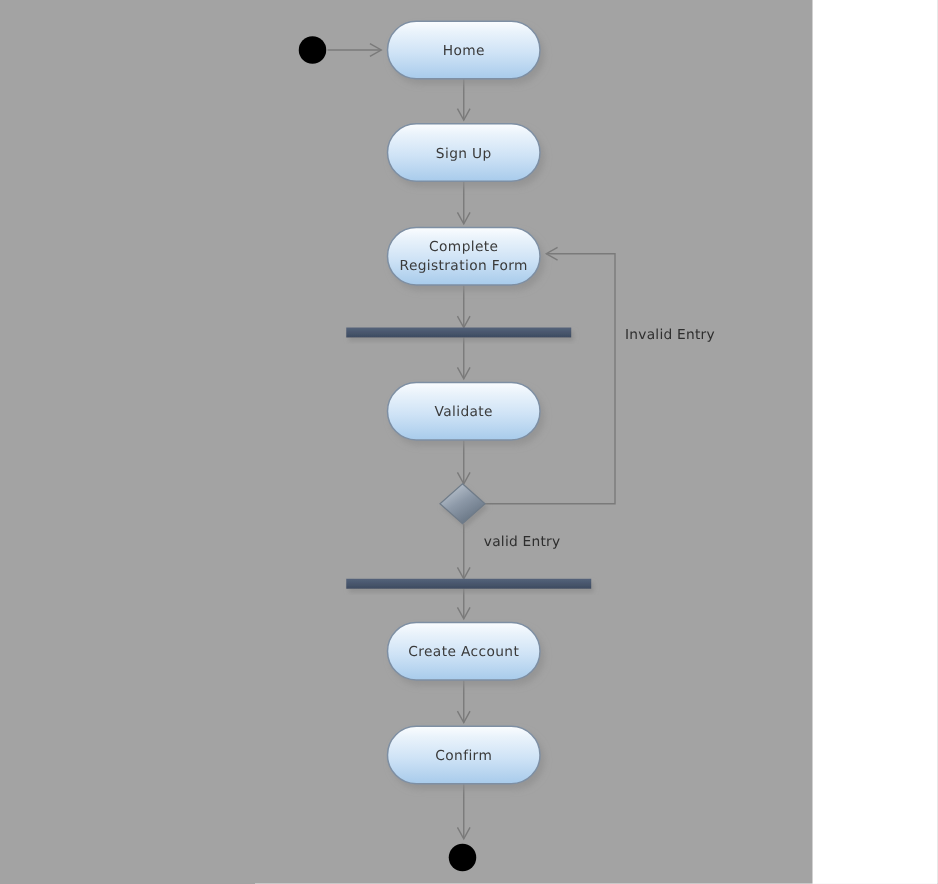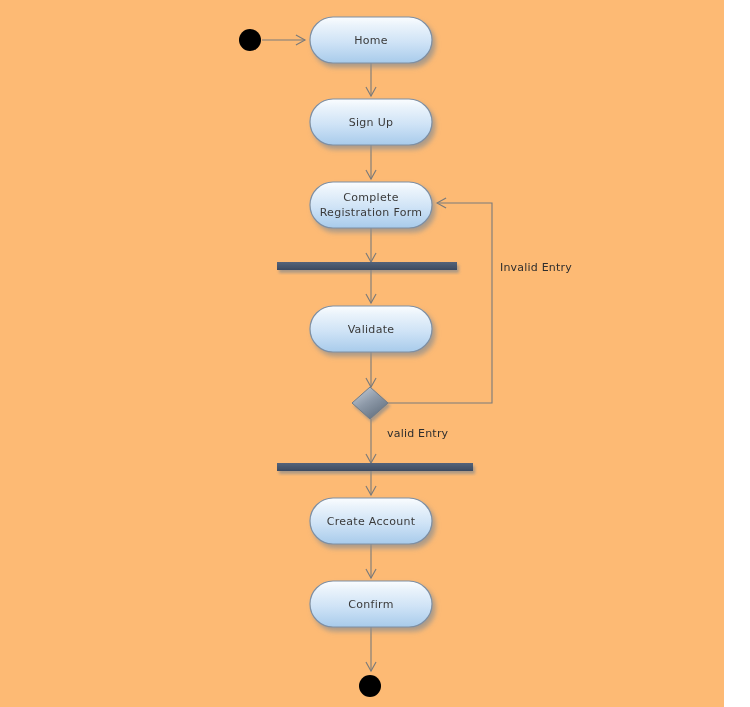--- a/index.html
+++ b/index.html
@@ -5,23 +5,23 @@
   html, body {
     margin: 0;
     padding: 0;
     background: #ffffff;
   }
   body {
     font-family: "DejaVu Sans", sans-serif;
   }
   #canvas {
     position: relative;
-    width: 724px;
+    width: 650px;
     height: 707px;
-    background: #fdba74;
+    background: #a3a3a3;
     overflow: hidden;
   }
   #diagram-svg {
     position: absolute;
     left: 0;
     top: 0;
     width: 750px;
     height: 707px;
   }
   .node-label {

